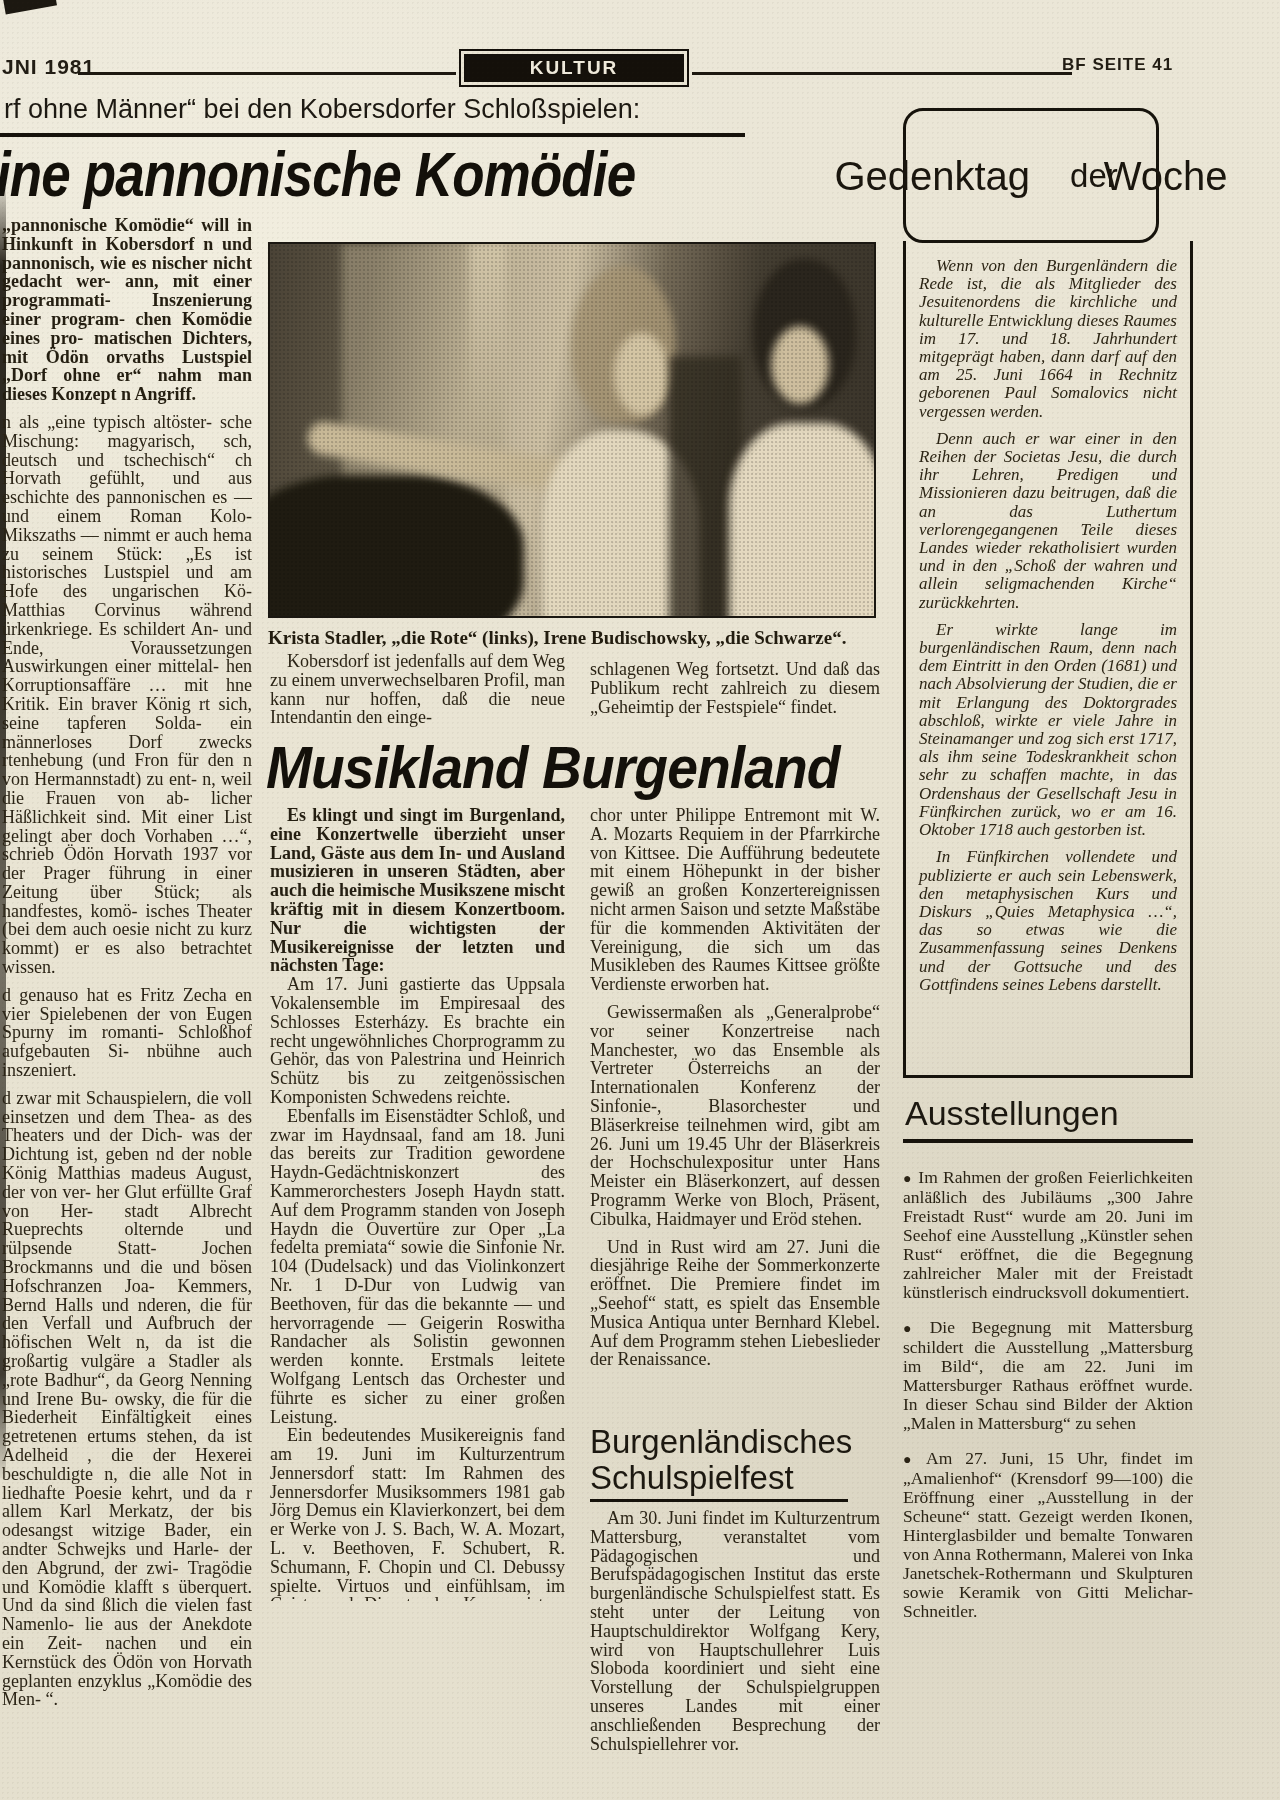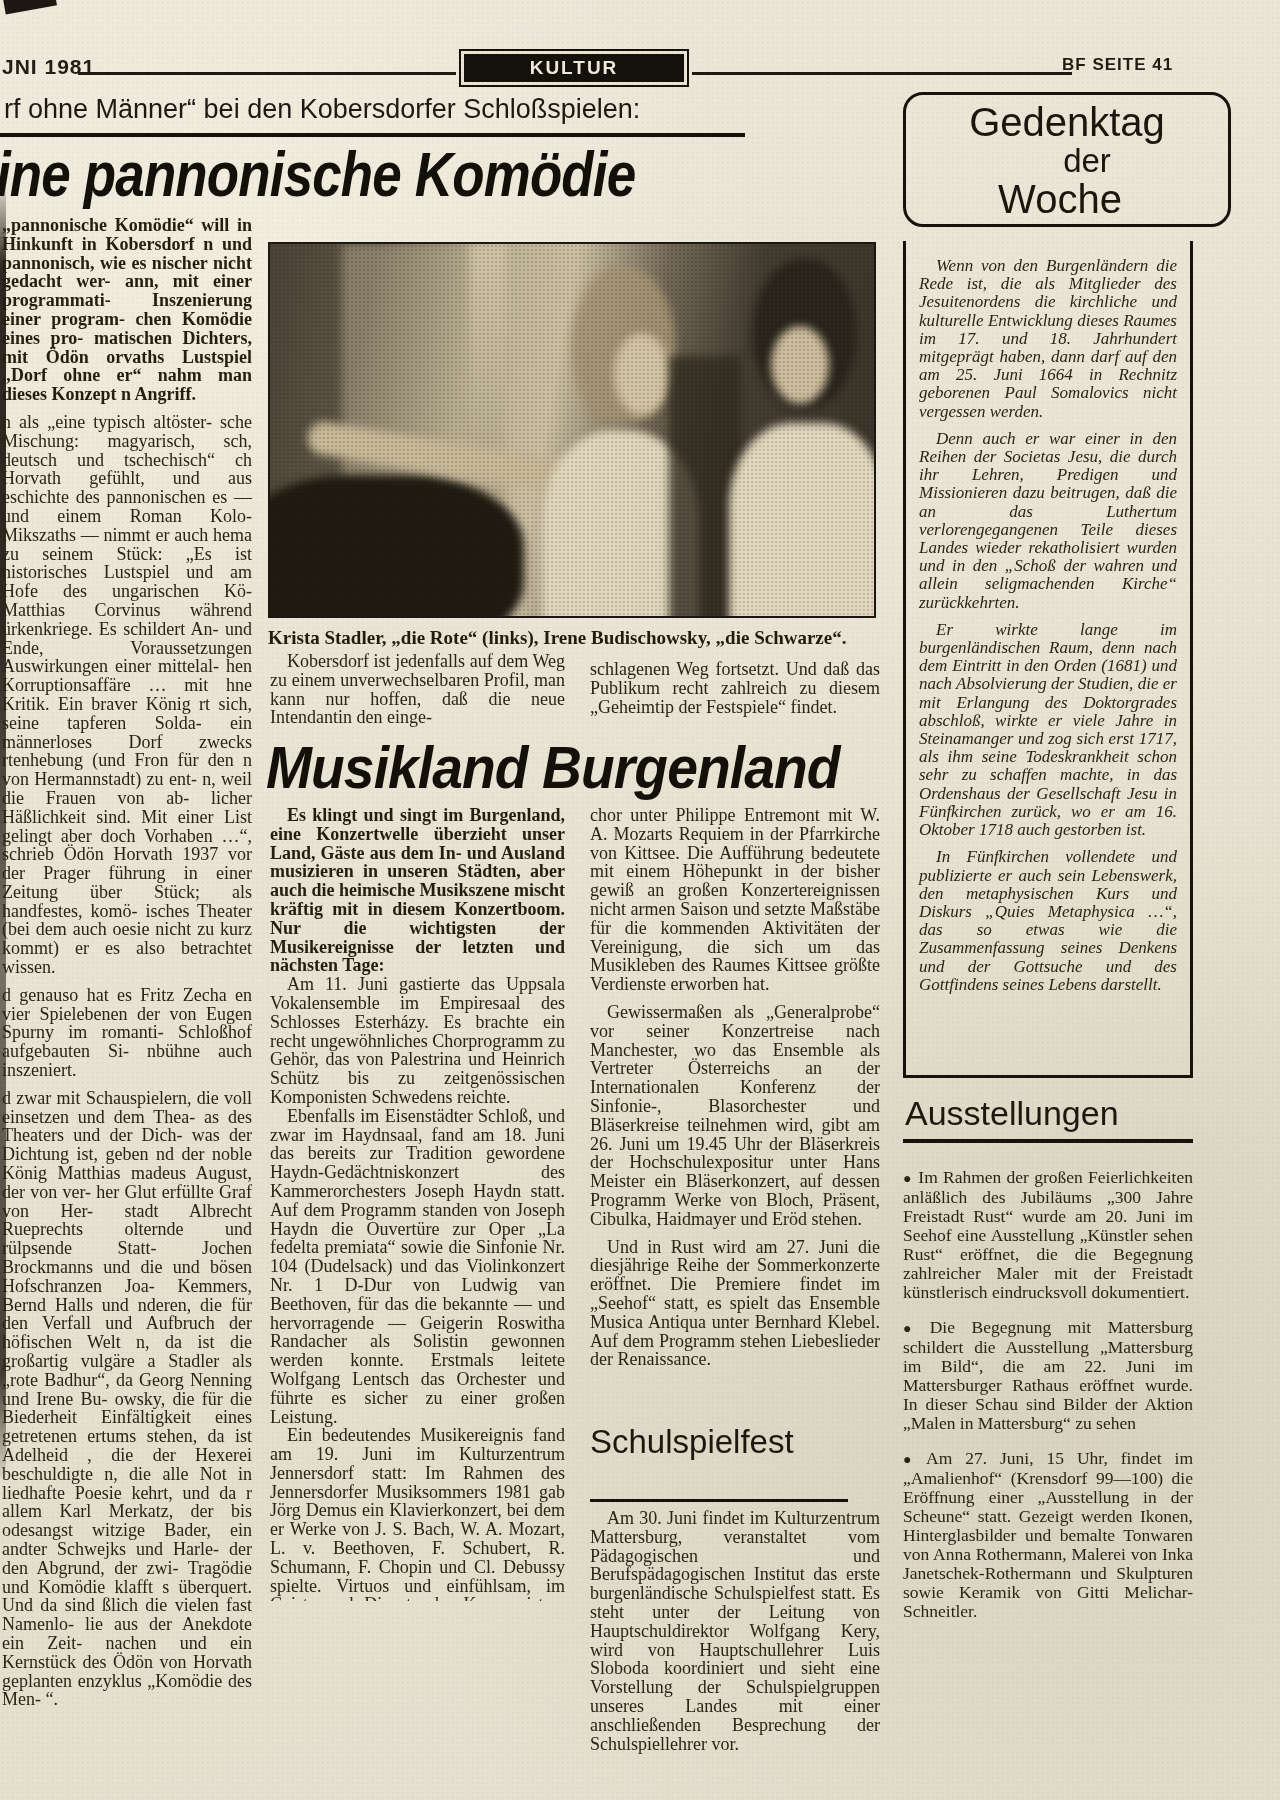--- a/index.html
+++ b/index.html
@@ -65,22 +65,22 @@
   .headline-musik{position:absolute;left:266px;top:733px;white-space:nowrap;
     font-family:"Liberation Sans",sans-serif;font-weight:bold;font-style:italic;font-size:60px;letter-spacing:-1px;
     color:#13100a;transform:scaleX(.92);transform-origin:left top;}
   .musik-l{left:270px;top:806px;width:295px;height:795px;}
   .musik-r{left:590px;top:806px;width:290px;height:606px;}
   
   .schul-head{position:absolute;left:590px;top:1424px;width:300px;font-family:"Liberation Sans",sans-serif;font-size:33px;line-height:36px;color:#1c1810;}
   .schul-rule{position:absolute;left:590px;top:1499px;width:258px;height:3px;background:#16120b;}
   .schul-body{left:590px;top:1509px;width:290px;height:285px;}
   
-  .gbox-title{position:absolute;left:903px;top:92px;width:328px;height:135px;box-sizing:border-box;border:3px solid #16130c;border-radius:20px;
-    display:flex;flex-direction:column;justify-content:center;align-items:center;
+  .gbox-title{position:absolute;left:903px;top:108px;width:256px;height:135px;box-sizing:border-box;border:3px solid #16130c;border-radius:20px;
+    display:flex;flex-direction:row;justify-content:center;align-items:center;
     font-family:"Liberation Sans",sans-serif;color:#1a160e;}
   .gbox-title .t1{font-size:40px;line-height:42px;}
   .gbox-title .t2{font-size:33px;line-height:36px;margin-left:40px;}
   .gbox-title .t3{font-size:40px;line-height:40px;margin-left:-14px;}
   .gbox-body{position:absolute;left:903px;top:241px;width:290px;height:837px;box-sizing:border-box;border:3px solid #16130c;border-top:none;
     padding:16px 13px;overflow:hidden;
     font-style:italic;font-size:17px;line-height:18.2px;text-align:justify;color:#2b2414;}
   .gbox-body p{margin:0;}
   
   .ausst-head{position:absolute;left:905px;top:1094px;font-family:"Liberation Sans",sans-serif;font-size:34px;color:#1c1810;}
@@ -134,32 +134,33 @@
   <div class="col cont-l">
     <p class="ind">Kobersdorf ist jedenfalls auf dem Weg zu einem unverwechselbaren Profil, man kann nur hoffen, daß die neue Intendantin den einge-</p>
   </div>
   <div class="col cont-r">
     <p>schlagenen Weg fortsetzt. Und daß das Publikum recht zahlreich zu diesem „Geheimtip der Festspiele“ findet.</p>
   </div>
 
   <div class="headline-musik">Musikland Burgenland</div>
   <div class="col musik-l">
     <p class="bold ind">Es klingt und singt im Burgenland, eine Konzertwelle überzieht unser Land, Gäste aus dem In- und Ausland musizieren in unseren Städten, aber auch die heimische Musikszene mischt kräftig mit in diesem Konzertboom. Nur die wichtigsten der Musikereignisse der letzten und nächsten Tage:</p>
-    <p class="ind">Am 11. Juni gastierte das Uppsala Vokalensemble im Empiresaal des Schlosses Esterházy. Es brachte ein recht ungewöhnliches Chorprogramm zu Gehör, das von Palestrina und Heinrich Schütz bis zu zeitgenössischen Komponisten Schwedens reichte.</p>
+    <p class="ind">Am 17. Juni gastierte das Uppsala Vokalensemble im Empiresaal des Schlosses Esterházy. Es brachte ein recht ungewöhnliches Chorprogramm zu Gehör, das von Palestrina und Heinrich Schütz bis zu zeitgenössischen Komponisten Schwedens reichte.</p>
     <p class="ind">Ebenfalls im Eisenstädter Schloß, und zwar im Haydnsaal, fand am 18. Juni das bereits zur Tradition gewordene Haydn-Gedächtniskonzert des Kammerorchesters Joseph Haydn statt. Auf dem Programm standen von Joseph Haydn die Ouvertüre zur Oper „La fedelta premiata“ sowie die Sinfonie Nr. 104 (Dudelsack) und das Violinkonzert Nr. 1 D-Dur von Ludwig van Beethoven, für das die bekannte — und hervorragende — Geigerin Roswitha Randacher als Solistin gewonnen werden konnte. Erstmals leitete Wolfgang Lentsch das Orchester und führte es sicher zu einer großen Leistung.</p>
     <p class="ind">Ein bedeutendes Musikereignis fand am 19. Juni im Kulturzentrum Jennersdorf statt: Im Rahmen des Jennersdorfer Musiksommers 1981 gab Jörg Demus ein Klavierkonzert, bei dem er Werke von J. S. Bach, W. A. Mozart, L. v. Beethoven, F. Schubert, R. Schumann, F. Chopin und Cl. Debussy spielte. Virtuos und einfühlsam, im Geiste und Dienste der Komponisten. Und das Publikum dankte bewegt und begeistert.</p>
 
   </div>
   <div class="col musik-r">
     <p>chor unter Philippe Entremont mit W. A. Mozarts Requiem in der Pfarrkirche von Kittsee. Die Aufführung bedeutete mit einem Höhepunkt in der bisher gewiß an großen Konzertereignissen nicht armen Saison und setzte Maßstäbe für die kommenden Aktivitäten der Vereinigung, die sich um das Musikleben des Raumes Kittsee größte Verdienste erworben hat.</p>
     <p class="ind gap">Gewissermaßen als „Generalprobe“ vor seiner Konzertreise nach Manchester, wo das Ensemble als Vertreter Österreichs an der Internationalen Konferenz der Sinfonie-, Blasorchester und Bläserkreise teilnehmen wird, gibt am 26. Juni um 19.45 Uhr der Bläserkreis der Hochschulexpositur unter Hans Meister ein Bläserkonzert, auf dessen Programm Werke von Bloch, Präsent, Cibulka, Haidmayer und Eröd stehen.</p>
     <p class="ind gap">Und in Rust wird am 27. Juni die diesjährige Reihe der Sommerkonzerte eröffnet. Die Premiere findet im „Seehof“ statt, es spielt das Ensemble Musica Antiqua unter Bernhard Klebel. Auf dem Programm stehen Liebeslieder der Renaissance.</p>
   </div>
 
   <div class="schul-head">
+    <div>Burgenländisches</div>
     <div>Schulspielfest</div>
   </div>
   <div class="schul-rule"></div>
   <div class="col schul-body">
     <p class="ind">Am 30. Juni findet im Kulturzentrum Mattersburg, veranstaltet vom Pädagogischen und Berufspädagogischen Institut das erste burgenländische Schulspielfest statt. Es steht unter der Leitung von Hauptschuldirektor Wolfgang Kery, wird von Hauptschullehrer Luis Sloboda koordiniert und sieht eine Vorstellung der Schulspielgruppen unseres Landes mit einer anschließenden Besprechung der Schulspiellehrer vor.</p>
   </div>
 
   <div class="gbox-title">
     <div class="t1">Gedenktag</div>
     <div class="t2">der</div>

